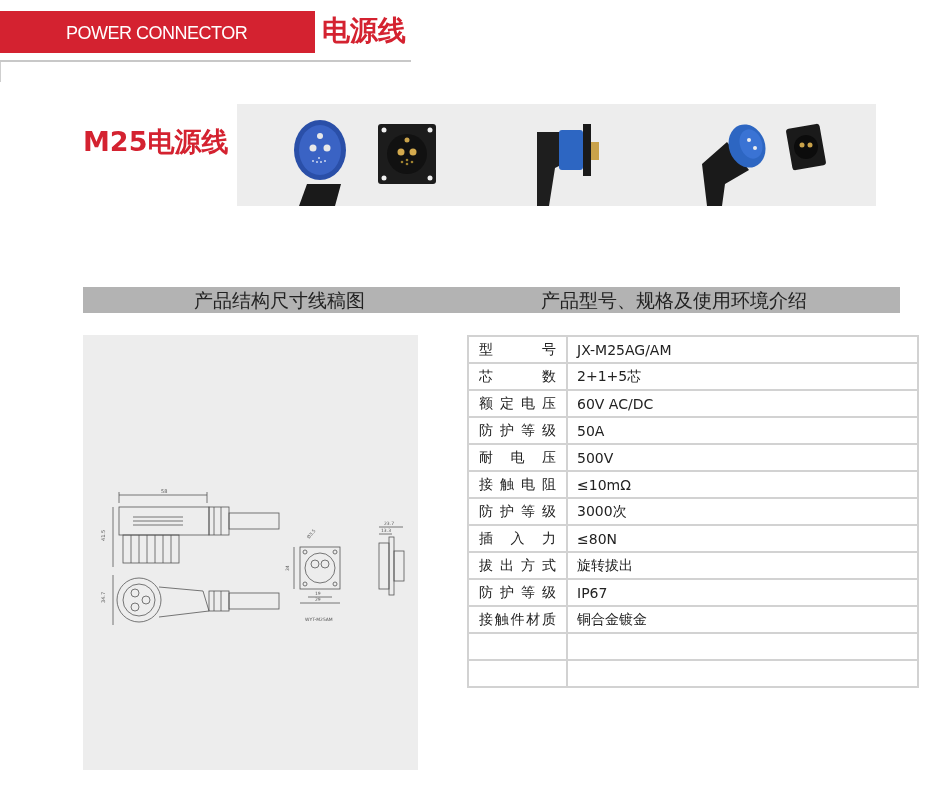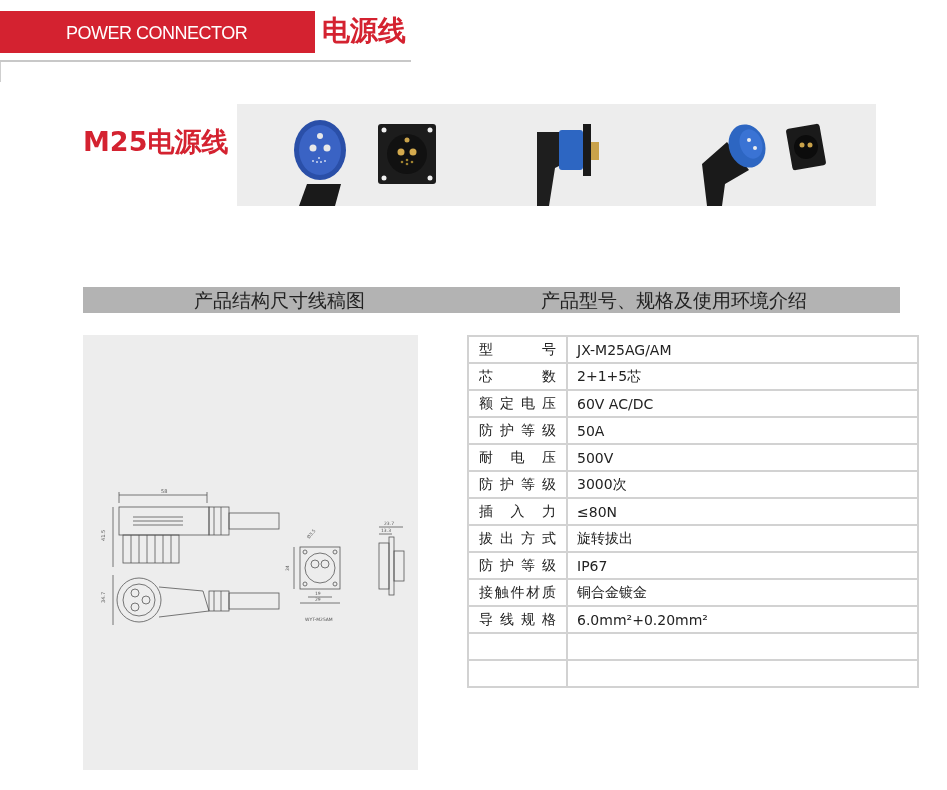--- a/index.html
+++ b/index.html
@@ -191,44 +191,44 @@
       </tr>
     <tr>
         <td class="k">防护等级</td>
         <td class="v">50A</td>
       </tr>
     <tr>
         <td class="k">耐电压</td>
         <td class="v">500V</td>
       </tr>
     <tr>
+        <td class="k">接触电阻</td>
+        <td class="v">≤10mΩ</td>
+      </tr>
+    <tr>
         <td class="k">防护等级</td>
         <td class="v">3000次</td>
       </tr>
     <tr>
         <td class="k">插入力</td>
         <td class="v">≤80N</td>
       </tr>
     <tr>
         <td class="k">拔出方式</td>
         <td class="v">旋转拔出</td>
       </tr>
     <tr>
         <td class="k">防护等级</td>
         <td class="v">IP67</td>
       </tr>
     <tr>
         <td class="k">接触件材质</td>
         <td class="v">铜合金镀金</td>
       </tr>
     <tr>
-        <td class="k">导线规格</td>
-        <td class="v">6.0mm²+0.20mm²</td>
-      </tr>
-    <tr>
         <td class="k"></td>
         <td class="v"></td>
       </tr>
     <tr>
         <td class="k"></td>
         <td class="v"></td>
       </tr>
   </tbody>
 </table>
 

